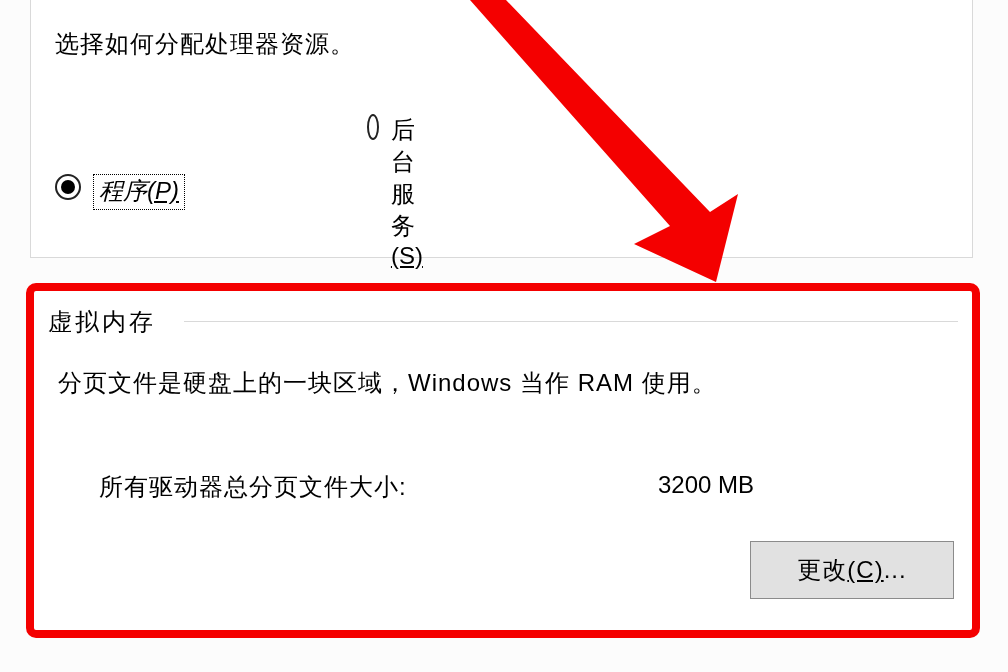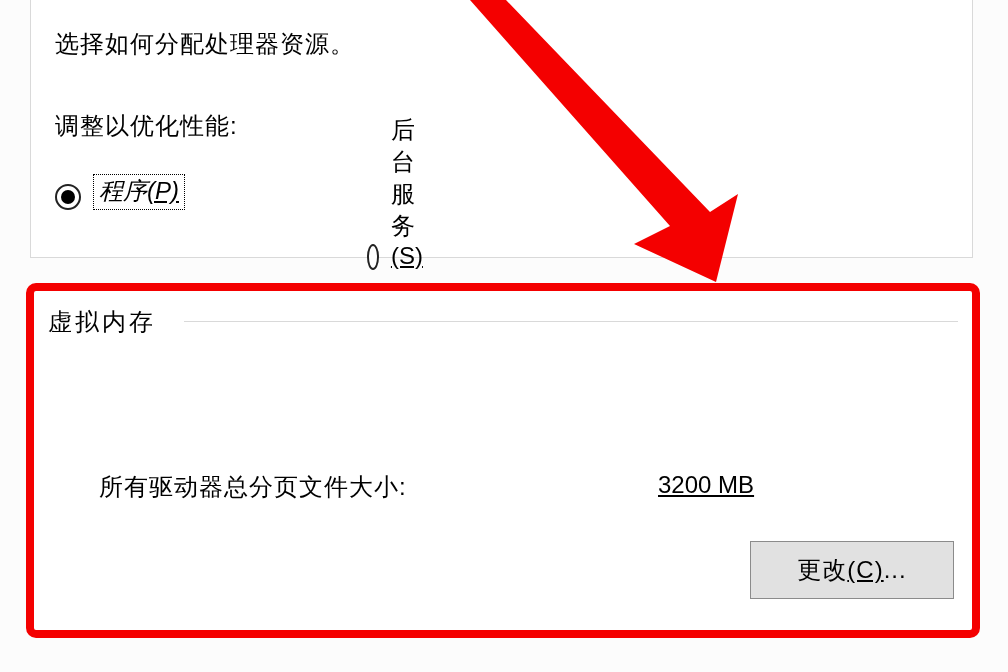--- a/index.html
+++ b/index.html
@@ -39,21 +39,21 @@
     }
     .radio-row {
       position: absolute;
       left: 24px;
       top: 174px;
       display: flex;
       align-items: center;
     }
     .radio {
       display: inline-flex;
-      align-items: flex-end;
+      align-items: flex-start;
       gap: 12px;
     }
     .radio-circle {
       width: 26px;
       height: 26px;
       border: 2px solid #222;
       border-radius: 50%;
       display: inline-flex;
       align-items: center;
       justify-content: center;
@@ -114,21 +114,20 @@
       position: absolute;
       left: 24px;
       top: 180px;
       width: 890px;
       display: flex;
     }
     .vm-row .k { letter-spacing: 1px; margin-left: 41px; }
     .vm-row .v {
       position: absolute;
       left: 600px;
-      text-decoration: underline;
     }
     .btn-change {
       position: absolute;
       right: 18px;
       top: 250px;
       width: 204px;
       height: 58px;
       background: #e1e1e1;
       border: 1px solid #8b8b8b;
       font: inherit;
@@ -143,21 +142,20 @@
       width: 320px;
       height: 288px;
       pointer-events: none;
     }
   </style>
 </head>
 <body>
 
 <div class="groupbox-top">
   <div class="gb-top-desc">选择如何分配处理器资源。</div>
-  <div class="gb-top-label2">调整以优化性能:</div>
 
   <div class="radio-row">
 
     <label class="radio radio1">
       <span class="radio-circle">
         <span class="radio-dot"></span>
       </span>
       <span class="focus-rect">
         <span>程序</span><span class="accel">(P)</span>
       </span>
@@ -173,20 +171,21 @@
 </div>
 
 <svg class="arrow-svg" viewBox="0 0 320 288">
   <polygon points="20,0 56,0 260,212 288,194 266,282 184,244 220,226" fill="#f40000"></polygon>
 </svg>
 
 <div class="groupbox-bottom">
   <span class="gb-legend">虚拟内存</span>
   <span class="gb-rule"></span>
 
+  <div class="vm-desc">分页文件是硬盘上的一块区域，Windows 当作 RAM 使用。</div>
 
   <div class="vm-row">
     <span class="k">所有驱动器总分页文件大小:</span>
     <span class="v">3200 MB</span>
   </div>
 
   <button class="btn-change">
     <span>更改</span><span class="accel">(C)</span><span>...</span>
   </button>
 </div>

